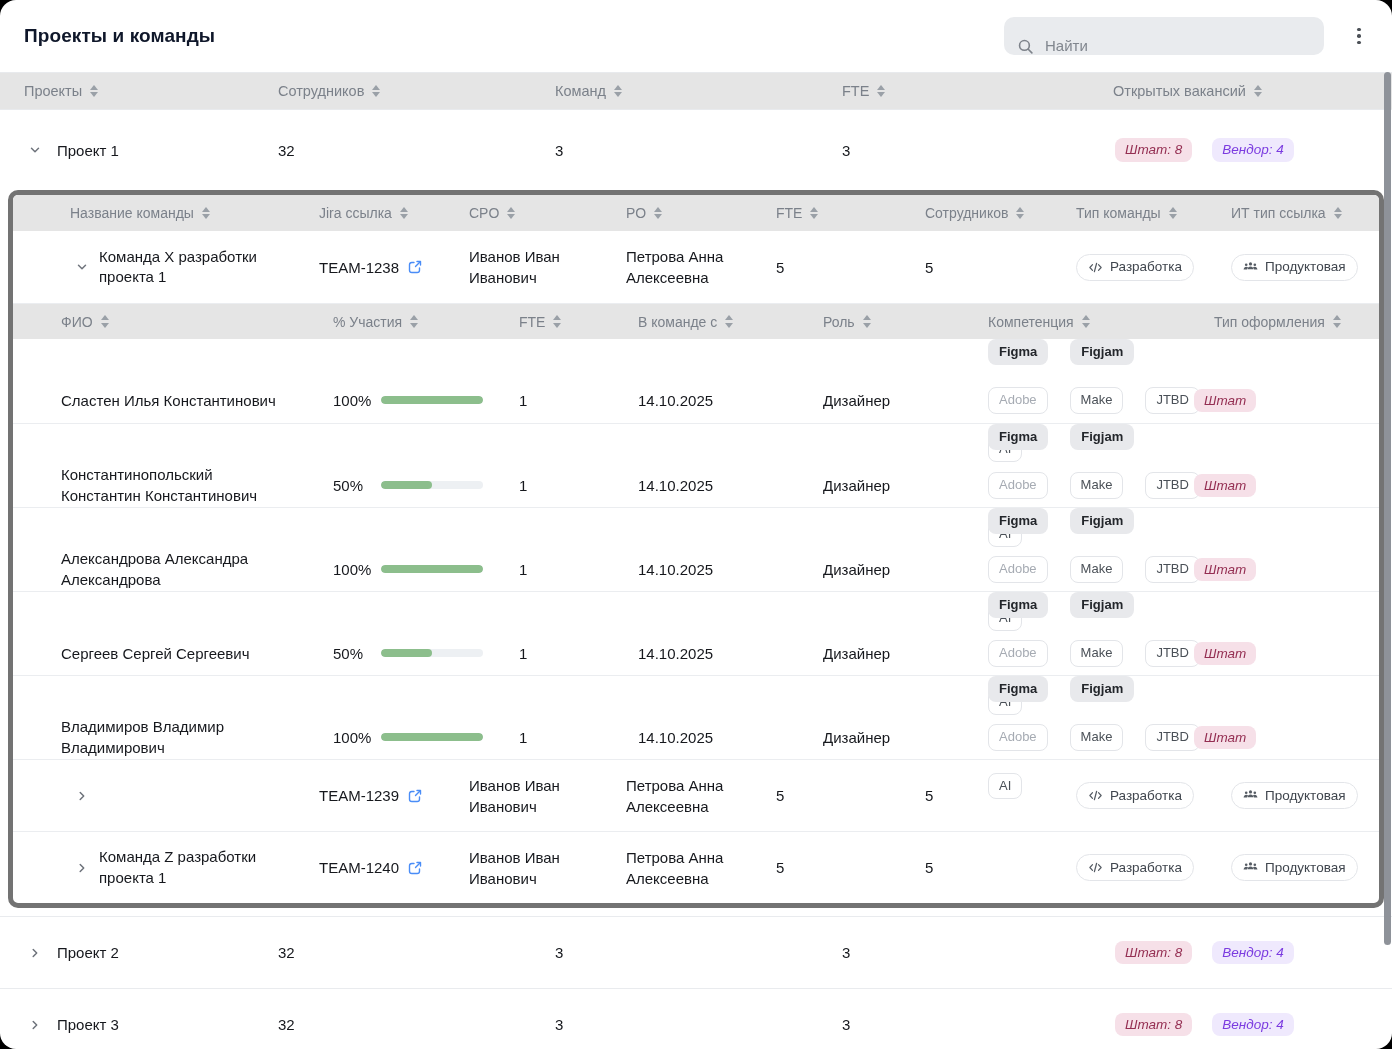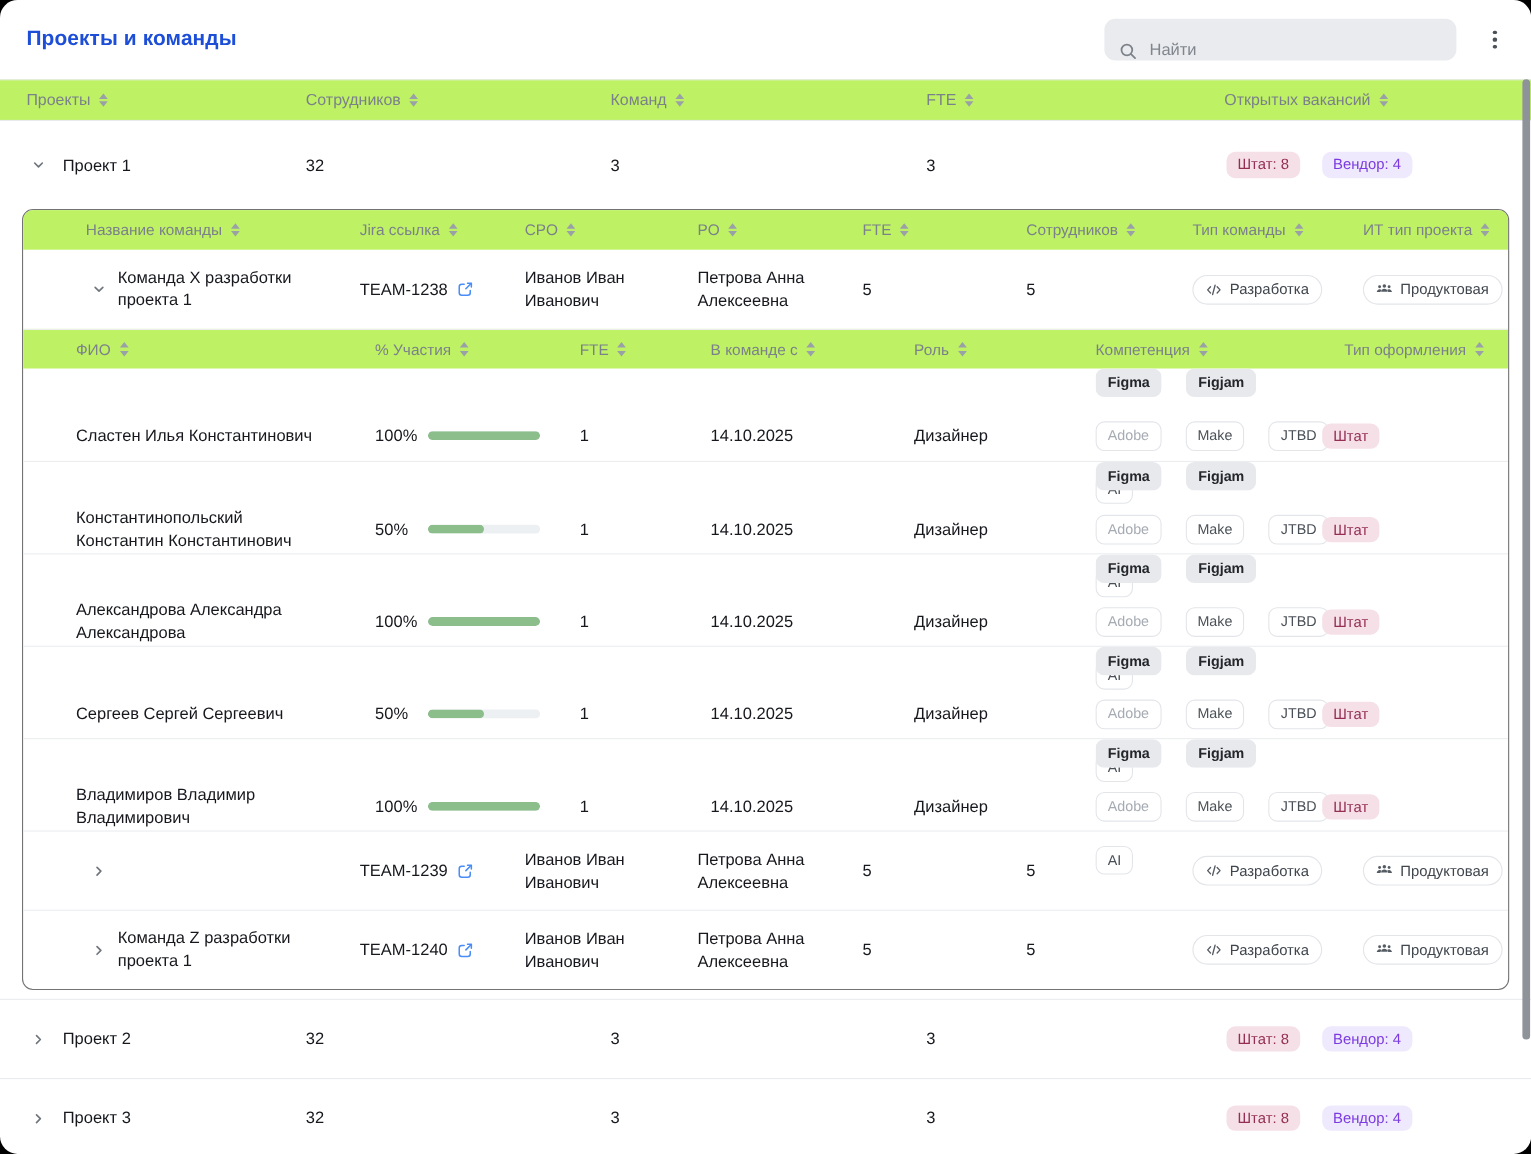--- a/index.html
+++ b/index.html
@@ -2,53 +2,53 @@
 <html><head>
 <meta charset="utf-8">
 <style>
   html,body{margin:0;padding:0;background:#000;}
   body{font-family:"Liberation Sans","DejaVu Sans",sans-serif;-webkit-font-smoothing:antialiased;}
   *{box-sizing:border-box;}
   .card{position:relative;width:1392px;height:1049px;background:#fff;border-radius:16px;overflow:hidden;}
 
   
   .topbar{display:flex;align-items:center;height:72px;padding:0 24px;}
-  .page-title{font-size:19px;font-weight:700;color:#1d4ed8;letter-spacing:.1px;text-align:center;}
+  .page-title{font-size:19px;font-weight:700;color:#0f172a;letter-spacing:.1px;text-align:center;}
   .search{margin-left:auto;width:320px;height:38px;background:#e9ebee;border-radius:10px;display:flex;align-items:flex-end;gap:9px;padding:0 13px;}
   .search svg{flex:0 0 auto;}
   .search input{border:none;outline:none;background:transparent;font-size:15px;color:#2a2e34;width:100%;font-family:inherit;}
   .search input::placeholder{color:#81868e;}
   .kebab{margin-left:26px;width:18px;height:22px;display:flex;flex-direction:column;align-items:center;justify-content:center;gap:3px;cursor:pointer;}
   .kebab i{width:3.5px;height:3.5px;border-radius:50%;background:#4c5157;}
 
   
-  .hstrip{background:#bef264;color:#7b818a;font-size:14.5px;display:grid;align-items:center;}
+  .hstrip{background:#e5e5e5;color:#7b818a;font-size:14.5px;display:grid;align-items:center;}
   .hcell{display:flex;align-items:center;}
   .sort{display:inline-flex;flex-direction:column;gap:2.5px;margin-left:8px;cursor:pointer;}
   .sort::before,.sort::after{content:"";width:0;height:0;border-left:4.5px solid transparent;border-right:4.5px solid transparent;}
   .sort::before{border-bottom:5px solid #9aa0a7;}
   .sort::after{border-top:5px solid #9aa0a7;}
 
   
   .main-grid{grid-template-columns:278px 277px 287px 271px 1fr;}
   .main-head{height:38px;border-top:1px solid #e8eaed;border-bottom:1px solid #e8eaed;}
   .main-head .hcell:first-child{padding-left:24px;}
   .project-row{display:grid;grid-template-columns:278px 277px 287px 271px 1fr;align-items:center;font-size:15px;color:#16181d;}
   .project-row.first{height:80px;}
   .project-row.plain{height:72px;border-top:1px solid #e9ebee;}
   .name-cell{display:flex;align-items:center;gap:15px;padding-left:28px;}
   .chev{width:14px;height:14px;display:inline-flex;align-items:center;justify-content:center;cursor:pointer;flex:0 0 auto;}
   .chev.right svg{transform:rotate(-90deg);}
   .badges-cell{display:flex;align-items:center;gap:10px;padding-left:2px;}
-  .badge{border-radius:8px;padding:5px 10px;font-size:13.5px;line-height:1;white-space:nowrap;}
+  .badge{border-radius:8px;padding:5px 10px;font-size:13.5px;line-height:1;white-space:nowrap;font-style:italic;}
   .badge.staff{background:#f6e0e8;color:#942e52;}
   .badge.vendor{background:#efe9fd;color:#7b3be0;margin-left:10px;}
 
   
-  .nested{margin:0 20px;border:1px solid #737373;border-radius:10px;overflow:hidden;background:#fff;}
+  .nested{margin:0 8px;border:5px solid #737373;border-radius:10px;overflow:hidden;background:#fff;}
 
   
   .teams-grid{grid-template-columns:306px 150px 157px 150px 149px 151px 155px 1fr;}
   .teams-head{height:36px;font-size:14px;}
   .teams-head .hcell:first-child{padding-left:57px;}
   .team-row{display:grid;grid-template-columns:306px 150px 157px 150px 149px 151px 155px 1fr;align-items:center;height:72px;border-top:1px solid #ebedf0;font-size:15px;color:#16181d;}
   .team-name-cell{display:flex;align-items:center;gap:10px;padding-left:62px;}
   .team-name{width:168px;line-height:1.35;}
   .jira-cell{display:flex;align-items:center;gap:8px;text-align:center;}
   .wrap-sm{width:110px;line-height:1.4;}
@@ -163,21 +163,21 @@
         </div>
       <div class="hcell">
           <span>Сотрудников</span>
           <span class="sort"></span>
         </div>
       <div class="hcell">
           <span>Тип команды</span>
           <span class="sort"></span>
         </div>
       <div class="hcell">
-          <span>ИТ тип проекта</span>
+          <span>ИТ тип ссылка</span>
           <span class="sort"></span>
         </div>
     </div>
 
     <div class="team-row" style="border-top:none;">
       <div class="team-name-cell">
         <span class="chev">
             <svg width="14" height="14" viewBox="0 0 14 14" fill="none" stroke="#70757d" stroke-width="1.5" stroke-linecap="round" stroke-linejoin="round">
               <path d="M3.5 5.2 7 8.7l3.5-3.5"></path>
             </svg>

